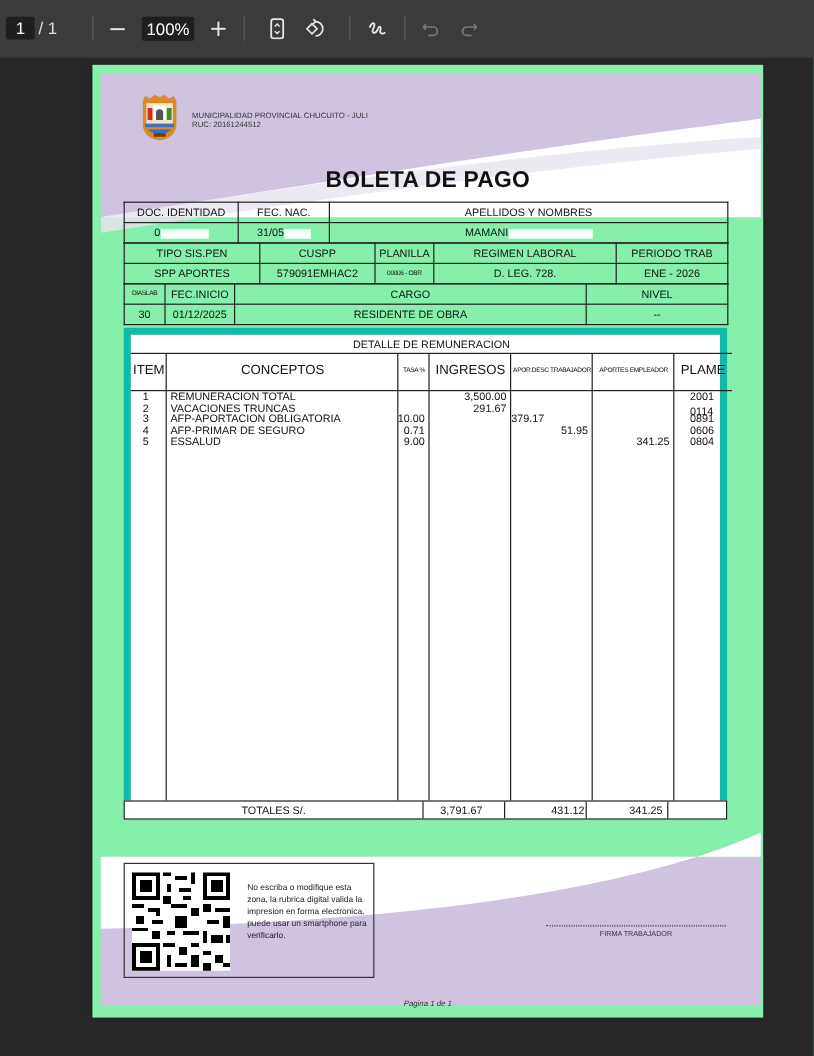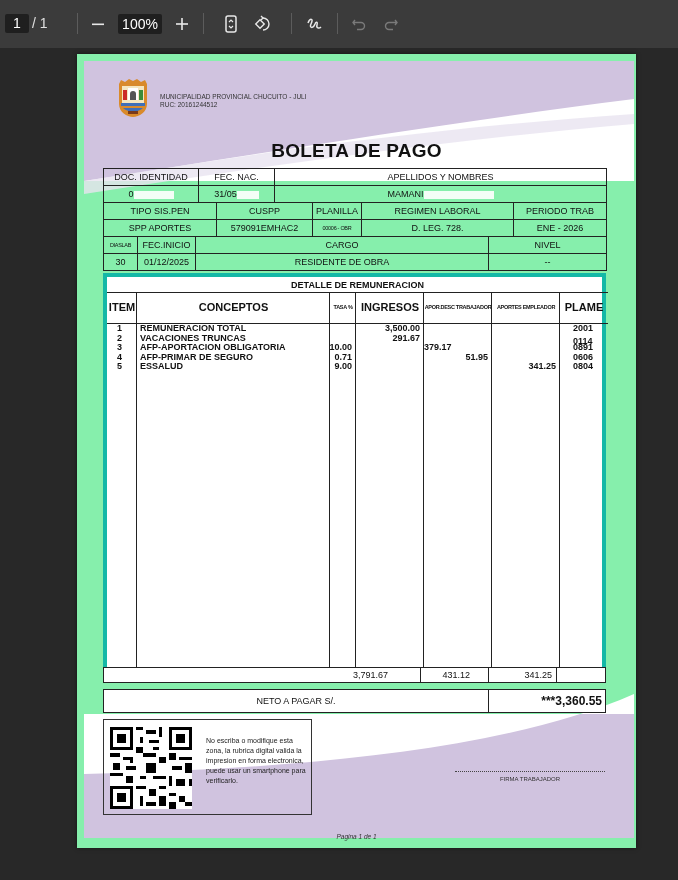--- a/index.html
+++ b/index.html
@@ -23,21 +23,21 @@
   .org { position: absolute; left: 83px; top: 39px; font-size: 6.5px; color: #333; line-height: 8px; }
 
   .title { position: absolute; left: 0; width: 559px; top: 86px; text-align: center; font-size: 19px; font-weight: bold; color: #111; letter-spacing: 0.2px; }
 
   table.grid { position: absolute; border-collapse: collapse; font-size: 9px; color: #111; table-layout: fixed; }
   table.grid td { border: 1px solid #222; text-align: center; height: 17px; padding: 0 2px; white-space: nowrap; overflow: hidden; }
   .tiny { font-size: 5.5px; letter-spacing: -0.3px; }
   .blur { display: inline-block; background: rgba(255,255,255,.9); height: 8px; vertical-align: middle; }
 
   
-  .detail { position: absolute; left: 26px; top: 219px; width: 503px; height: 410px; border: 4px solid #14b8a6; font-weight: bold; }
+  .detail { position: absolute; left: 26px; top: 219px; width: 503px; height: 410px; border: 6px solid #14b8a6; }
   .detail-title { position: absolute; left: 0; top: 0; width: 501px; height: 16px; border-bottom: 1px solid #222; text-align: center; font-size: 9px; line-height: 16px; color: #111; }
   .col { position: absolute; top: 16px; bottom: 0; border-right: 1px solid #222; }
   .col-head { position: absolute; top: 24px; font-size: 11px; color: #111; text-align: center; }
   .col-head.small { font-size: 5.5px; letter-spacing: -0.3px; top: 27px; }
   .head-line { position: absolute; left: 0; top: 46px; width: 501px; height: 1px; background: #222; }
   .cell { position: absolute; font-size: 9px; color: #111; line-height: 9.5px; }
 
   .totals { position: absolute; left: 26px; top: 613px; width: 503px; height: 16px; border: 1px solid #222; border-top: 1px solid #222; font-size: 9px; color: #111; }
   .neto { position: absolute; left: 26px; top: 635px; width: 503px; height: 24px; border: 1px solid #222; background: #fff; font-size: 9px; color: #111; }
 
@@ -247,29 +247,26 @@
     <div>
       <div class="cell" style="left:10px; top:85px;">5</div>
       <div class="cell" style="left:33px; top:85px;">ESSALUD</div>
       <div class="cell" style="left:221px; width:24px; text-align:right; top:85px;">9.00</div>
       <div class="cell" style="left:385px; width:64px; text-align:right; top:85px;">341.25</div>
       <div class="cell" style="left:466px; top:85px;">0804</div>
     </div>
   </div>
 
   <div class="totals" style="background:#fff;">
-    <div style="position:absolute; left:249px; width:68px; height:14px; border-right:1px solid #222; text-align:left; padding-right:4px; line-height:14px;">3,791.67</div>
-    <div style="position:absolute; left:317px; width:68px; height:14px; border-right:1px solid #222; text-align:right; padding-right:18px; line-height:14px;">431.12</div>
+    <div style="position:absolute; left:0; width:249px; height:14px; border-right:1px solid #222; text-align:center; line-height:14px;">TOTALES S/.</div>
+    <div style="position:absolute; left:249px; width:68px; height:14px; border-right:1px solid #222; text-align:center; padding-right:4px; line-height:14px;">3,791.67</div>
+    <div style="position:absolute; left:317px; width:68px; height:14px; border-right:1px solid #222; text-align:right; padding-right:1px; line-height:14px;">431.12</div>
     <div style="position:absolute; left:385px; width:68px; height:14px; border-right:1px solid #222; text-align:right; padding-right:4px; line-height:14px;">341.25</div>
   </div>
 
-  <div class="neto">
-    <div style="position:absolute; left:0; width:385px; height:22px; border-right:1px solid #222; text-align:center; line-height:22px;">NETO A PAGAR S/.</div>
-    <div style="position:absolute; left:385px; width:116px; height:22px; text-align:right; padding-right:3px; line-height:22px; font-size:12px; font-weight:bold;">***3,360.55</div>
-  </div>
 
   <div class="qrbox">
     <svg class="qr" viewBox="0 0 25 25" shape-rendering="crispEdges">
       <rect width="25" height="25" fill="#fff"></rect>
       <g fill="#000">
         <rect x="0" y="0" width="7" height="7"></rect>
           <rect x="1" y="1" width="5" height="5" fill="#fff"></rect>
           <rect x="2" y="2" width="3" height="3"></rect>
         <rect x="18" y="0" width="7" height="7"></rect>
           <rect x="19" y="1" width="5" height="5" fill="#fff"></rect>

